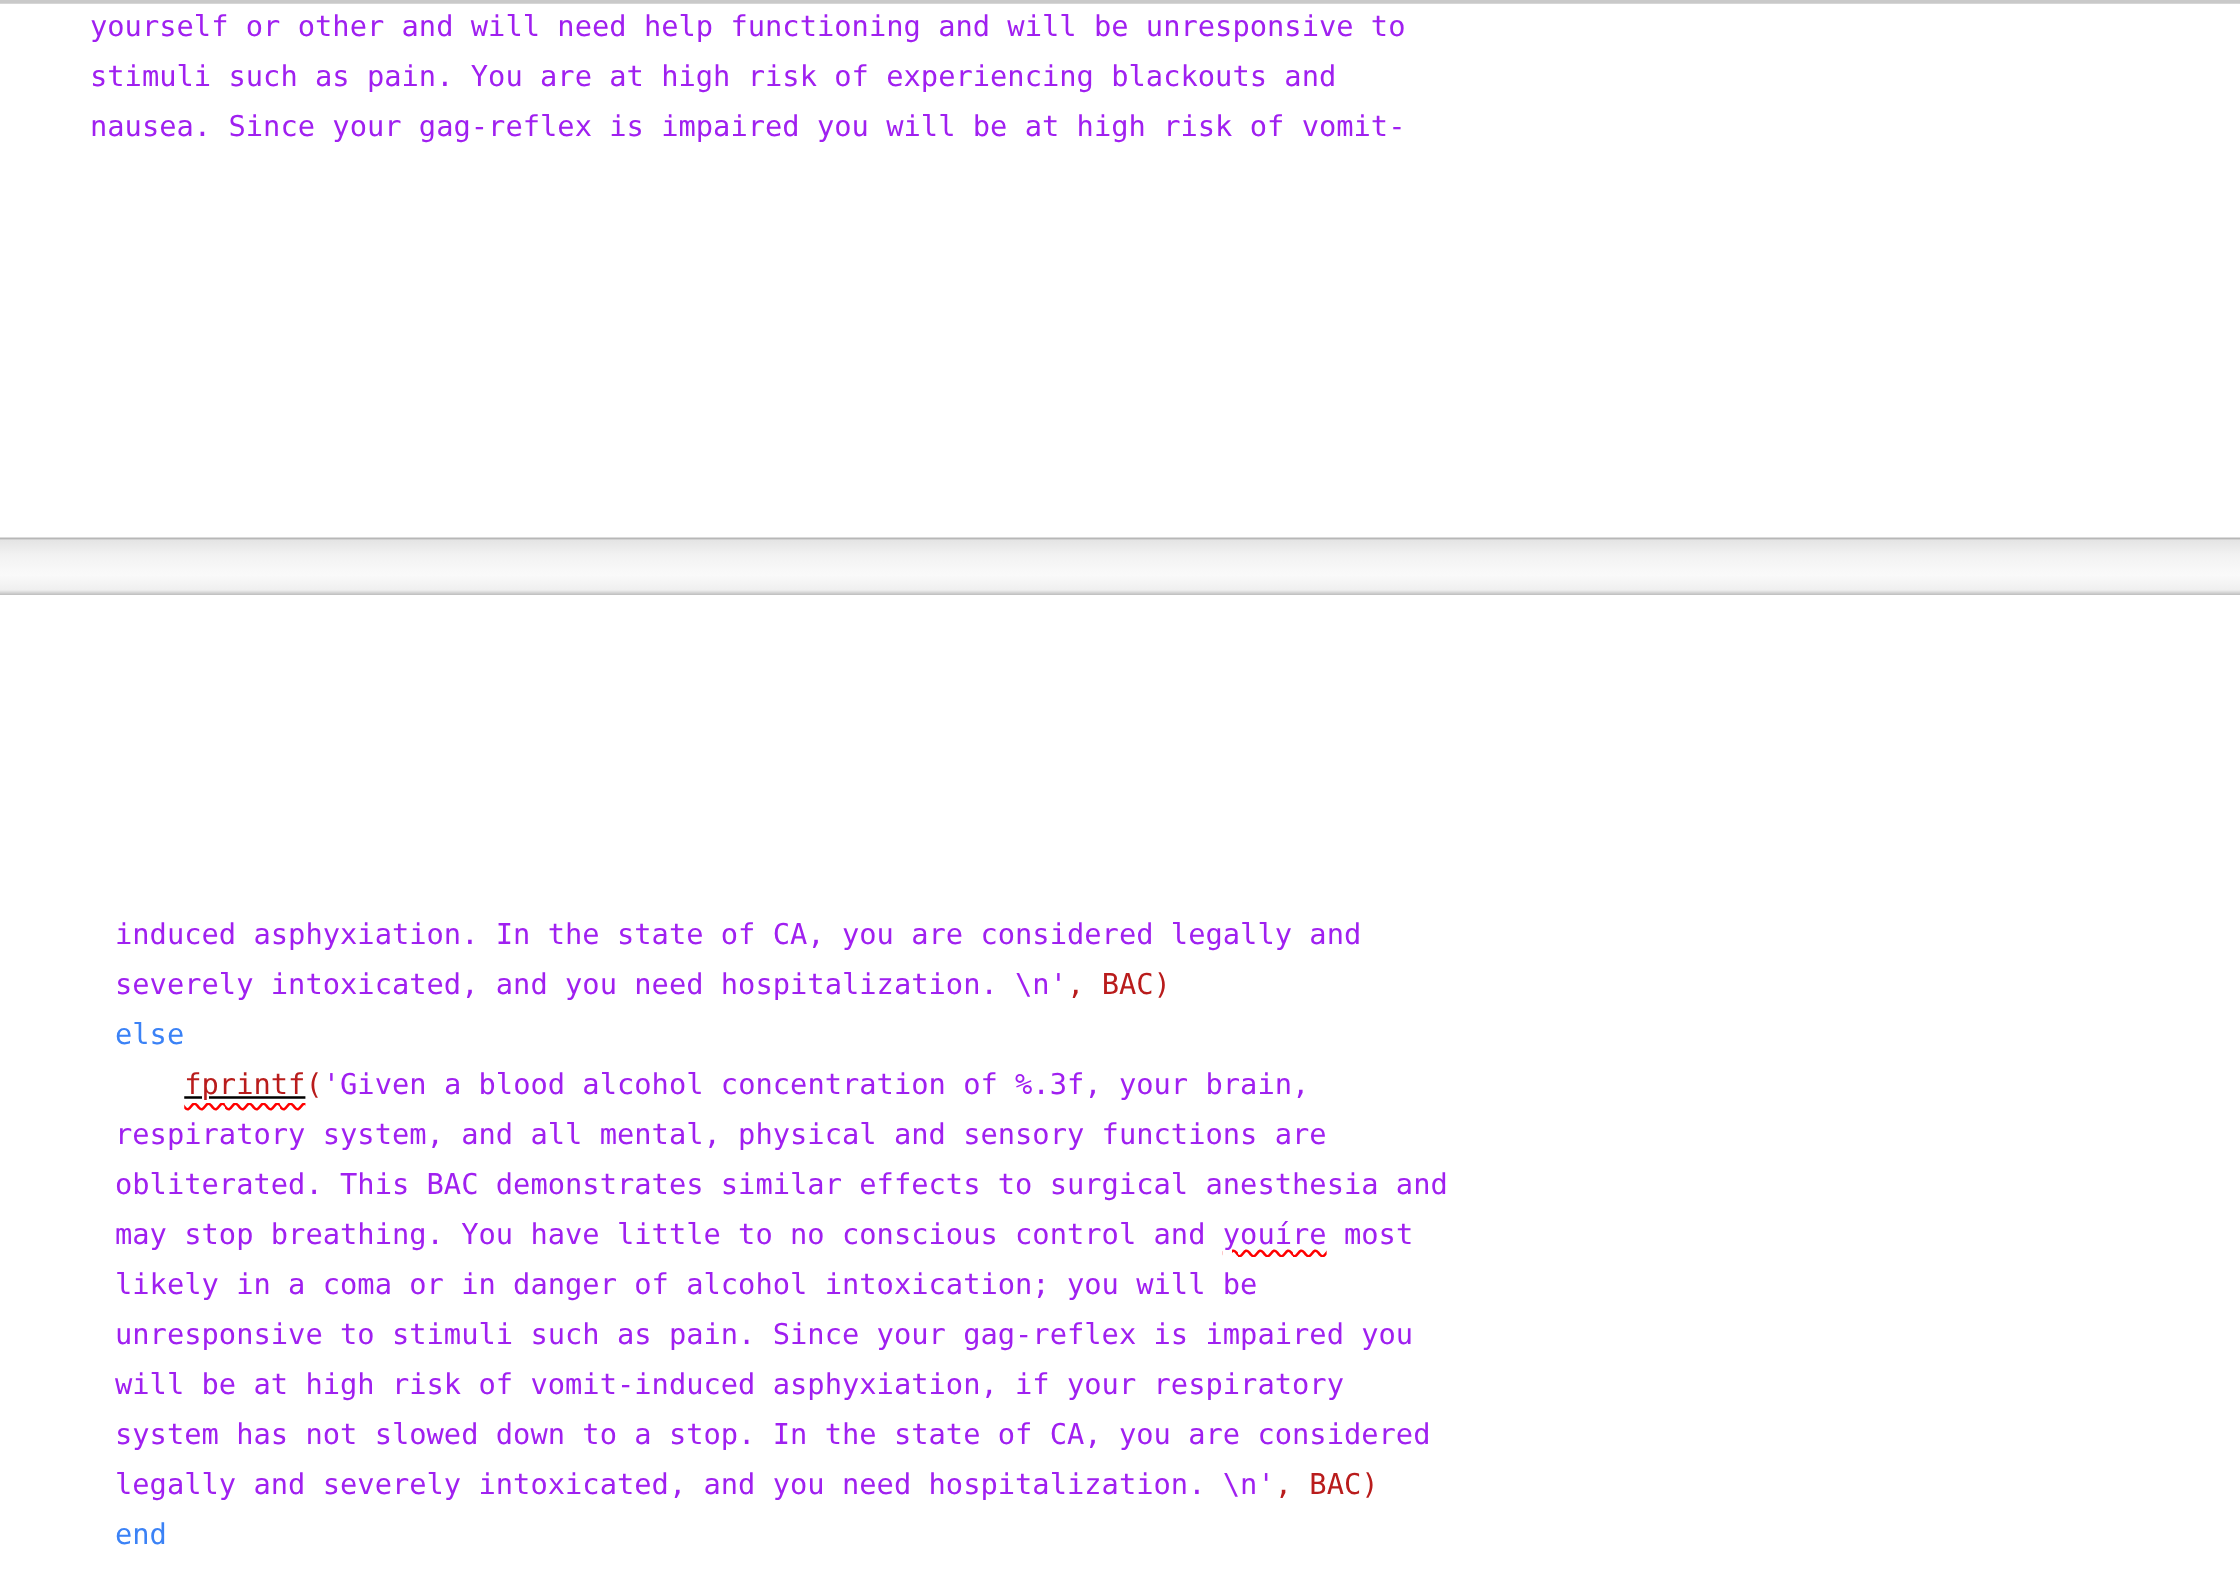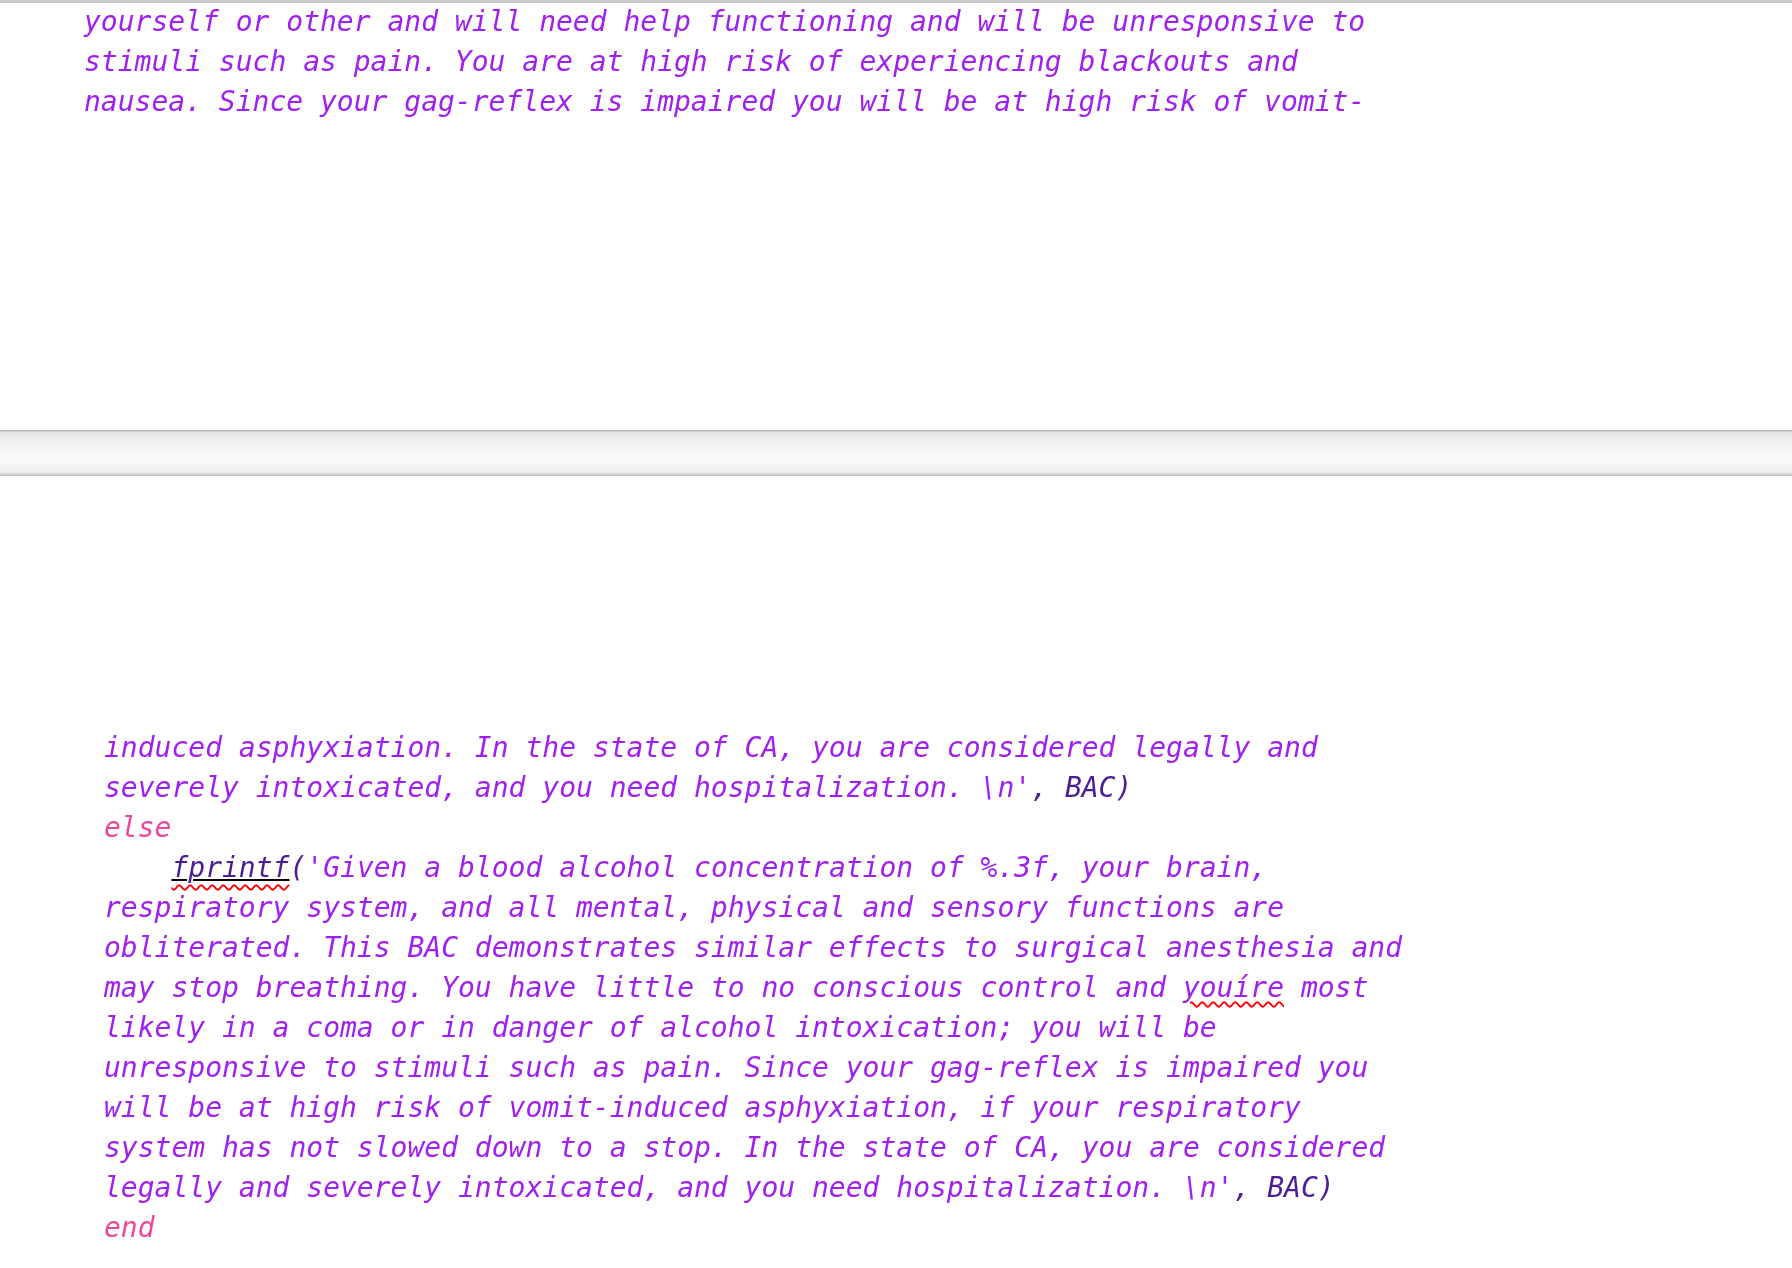--- a/index.html
+++ b/index.html
@@ -20,40 +20,39 @@
     position: absolute;
     left: 0; top: 0;
     width: 1792px;
     height: 3px;
     background: #c9c9c9;
   }
 
   
   .code-block {
     position: absolute;
-    left: 84px;
+    left: 72px;
     width: 1700px;
-    font-size: 28px;
+    font-size: 23px;
     line-height: 40px;
     letter-spacing: 0px;
     white-space: pre;
     color: #a020f0;
-    font-style: italic;
     -webkit-font-smoothing: antialiased;
   }
 
   #block-top  { top: 2px; }
   #block-bottom { top: 728px; margin-left: 20px; }
 
   .line { white-space: pre; }
 
   
   .s-str      { color: #a020f0; }  
-  .s-kw       { color: #ec4899; }  
-  .s-plain    { color: #4c1d95; }  
+  .s-kw       { color: #3b82f6; }  
+  .s-plain    { color: #b91c1c; }  
 
   
   .misspell {
     text-decoration: underline wavy #ff0000;
     text-decoration-thickness: 2px;
     text-underline-offset: 4px;
   }
   
   .fn-link {
     text-decoration: underline;

